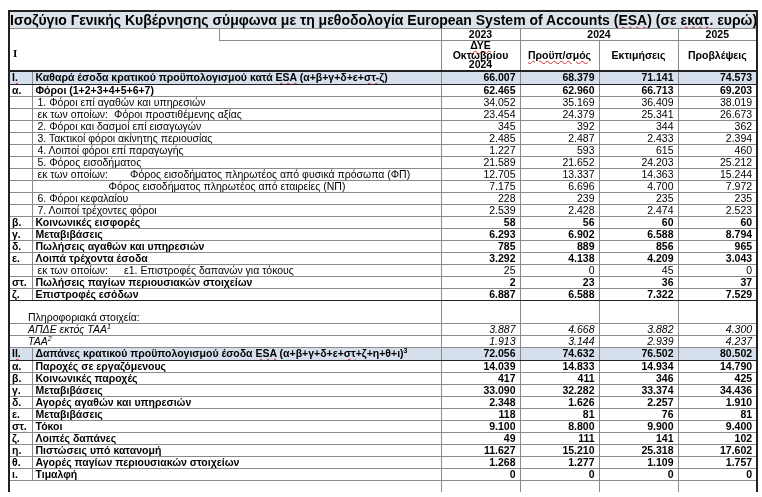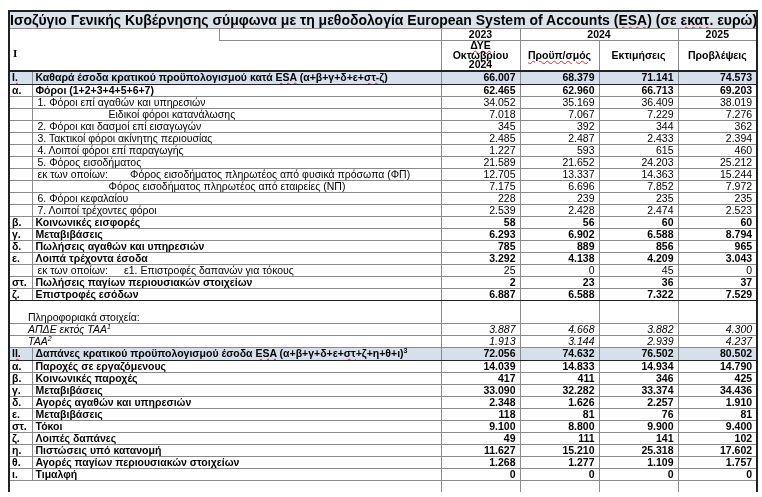--- a/index.html
+++ b/index.html
@@ -100,25 +100,25 @@
         <tr class="sub">
           <td class="idx"></td>
           <td colspan="2" class="lbl"><span>1. Φόροι επί αγαθών και υπηρεσιών</span></td>
           <td class="v">34.052</td>
           <td class="v">35.169</td>
           <td class="v">36.409</td>
           <td class="v">38.019</td>
         </tr>
         <tr class="sub">
           <td class="idx"></td>
-          <td colspan="2" class="lbl"><span style="margin-left: 71px;">Ειδικοί φόροι κατανάλωσης</span></td>
-          <td class="v">7.018</td>
-          <td class="v">7.067</td>
-          <td class="v">7.229</td>
-          <td class="v">7.276</td>
+          <td colspan="2" class="lbl"><span>εκ των οποίων:</span><span style="margin-left: 6px;">Φόροι προστιθέμενης αξίας</span></td>
+          <td class="v">23.454</td>
+          <td class="v">24.379</td>
+          <td class="v">25.341</td>
+          <td class="v">26.673</td>
         </tr>
         <tr class="sub">
           <td class="idx"></td>
           <td colspan="2" class="lbl"><span>2. Φόροι και δασμοί επί εισαγωγών</span></td>
           <td class="v">345</td>
           <td class="v">392</td>
           <td class="v">344</td>
           <td class="v">362</td>
         </tr>
         <tr class="sub">
@@ -151,21 +151,21 @@
           <td class="v">12.705</td>
           <td class="v">13.337</td>
           <td class="v">14.363</td>
           <td class="v">15.244</td>
         </tr>
         <tr class="sub">
           <td class="idx"></td>
           <td colspan="2" class="lbl"><span style="margin-left: 71px;">Φόρος εισοδήματος πληρωτέος από εταιρείες (</span><span class="sq">ΝΠ</span><span>)</span></td>
           <td class="v">7.175</td>
           <td class="v">6.696</td>
-          <td class="v">7.852</td>
+          <td class="v">4.700</td>
           <td class="v">7.972</td>
         </tr>
         <tr class="sub">
           <td class="idx"></td>
           <td colspan="2" class="lbl"><span>6. Φόροι κεφαλαίου</span></td>
           <td class="v">228</td>
           <td class="v">239</td>
           <td class="v">235</td>
           <td class="v">235</td>
         </tr>

